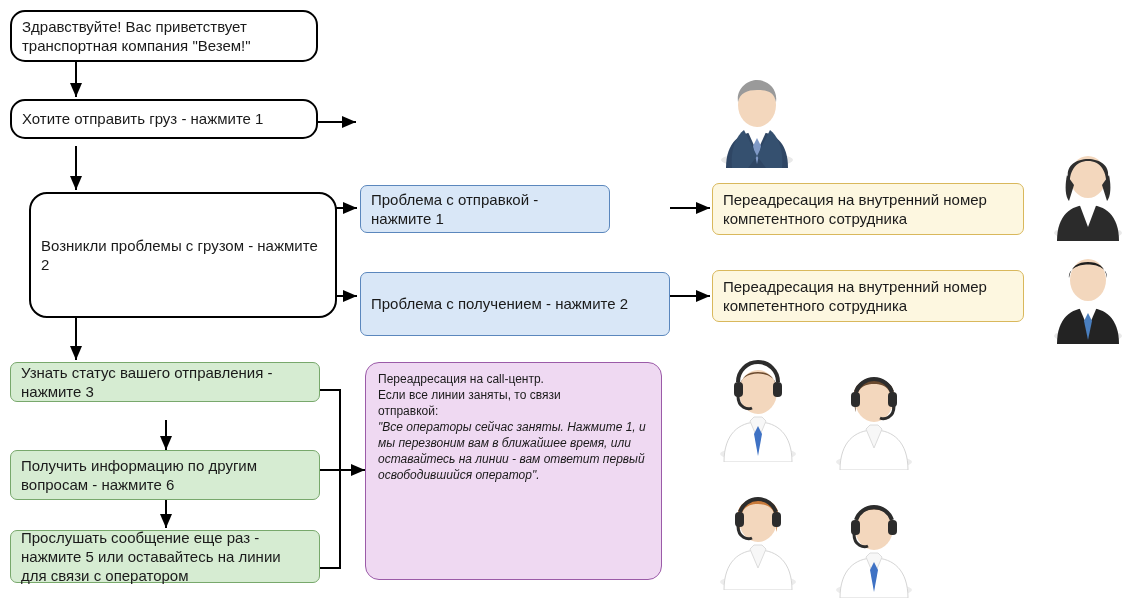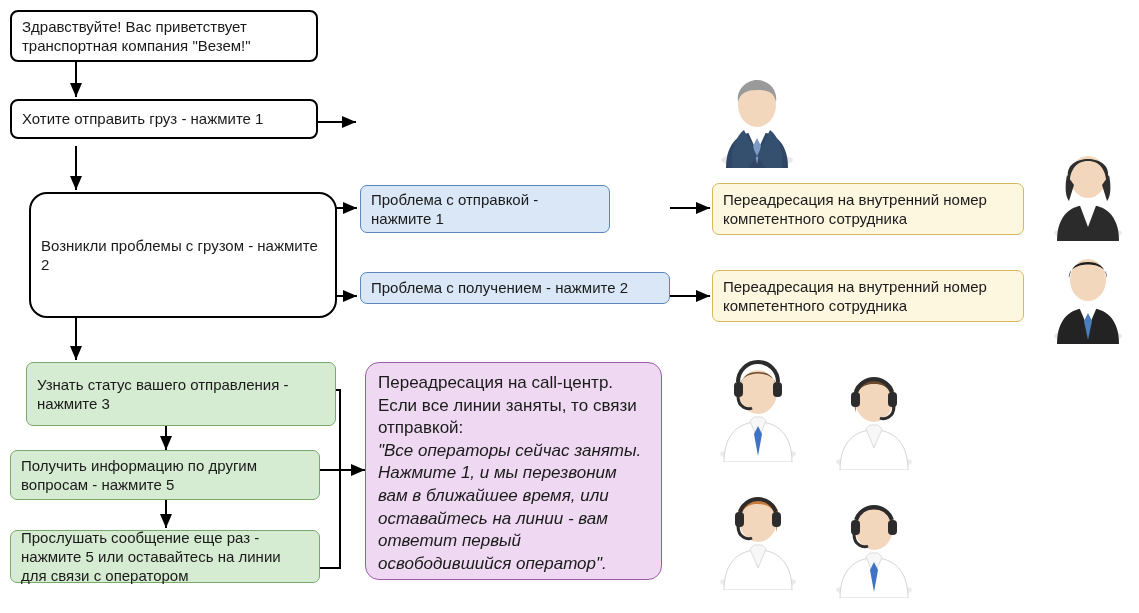--- a/index.html
+++ b/index.html
@@ -28,21 +28,21 @@
     padding: 6px 10px;
   }
   .node span {
     display: block;
     width: 100%;
   }
   
   .n-white {
     background: #ffffff;
     border: 2px solid #000000;
-    border-radius: 8px;
+    border-radius: 15px;
   }
   .n-white-round {
     background: #ffffff;
     border: 2px solid #000000;
     border-radius: 18px;
   }
   
   .n-yellow {
     background: #fdf7e0;
     border: 1.5px solid #d9b85c;
@@ -60,21 +60,21 @@
     border: 1.5px solid #78a86c;
     border-radius: 7px;
   }
   
   .n-purple {
     background: #efd9f2;
     border: 1.5px solid #9b5ba8;
     border-radius: 14px;
     align-items: flex-start;
     padding: 9px 12px;
-    font-size: 17px;
+    font-size: 12px;
     line-height: 1.33;
   }
   .n-purple .plain { font-style: normal; }
   .n-purple .quote { font-style: italic; display:block; }
 
   svg.edges {
     position: absolute;
     left: 0; top: 0;
     width: 1139px;
     height: 613px;
@@ -129,38 +129,38 @@
 
 
   <div class="node n-white-round" style="left:10px; top:192px; width:308px; height:126px;margin-left:19px;">
     <span>Возникли проблемы с грузом - нажмите 2</span>
   </div>
 
   <div class="node n-blue" style="left:360px; top:185px; width:250px; height:48px;">
     <span>Проблема с отправкой - нажмите 1</span>
   </div>
 
-  <div class="node n-blue" style="left:360px; top:272px; width:310px; height:32px;justify-content:center;">
+  <div class="node n-blue" style="left:360px; top:272px; width:310px; height:64px;justify-content:center;">
     <span>Проблема с получением - нажмите 2</span>
   </div>
 
   <div class="node n-yellow" style="left:712px; top:183px; width:312px; height:52px;">
     <span>Переадресация на внутренний номер компетентного сотрудника</span>
   </div>
 
   <div class="node n-yellow" style="left:712px; top:270px; width:312px; height:52px;">
     <span>Переадресация на внутренний номер компетентного сотрудника</span>
   </div>
 
-  <div class="node n-green" style="left:10px; top:362px; width:310px; height:64px;margin-left:16px;">
+  <div class="node n-green" style="left:10px; top:362px; width:310px; height:40px;">
     <span>Узнать статус вашего отправления - нажмите 3</span>
   </div>
 
   <div class="node n-green" style="left:10px; top:450px; width:310px; height:50px;">
-    <span>Получить информацию по другим вопросам - нажмите 5</span>
+    <span>Получить информацию по другим вопросам - нажмите 6</span>
   </div>
 
   <div class="node n-green" style="left:10px; top:530px; width:310px; height:53px;">
     <span>Прослушать сообщение еще раз - нажмите 5 или оставайтесь на линии  для связи с оператором</span>
   </div>
 
   <div class="node n-purple" style="left:365px; top:362px; width:297px; height:218px; flex-direction:column;">
     <span class="plain">Переадресация на call-центр.</span>
     <span class="plain">Если все линии заняты, то связи</span>
     <span class="plain">отправкой:</span>

